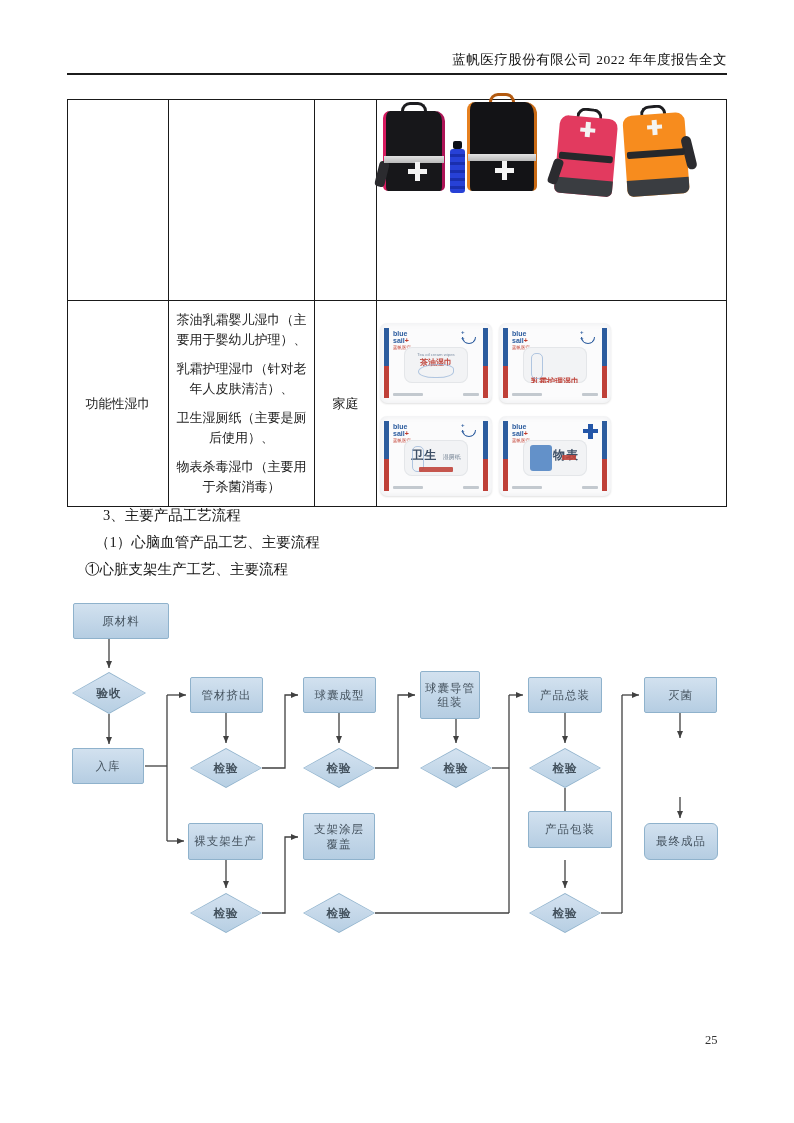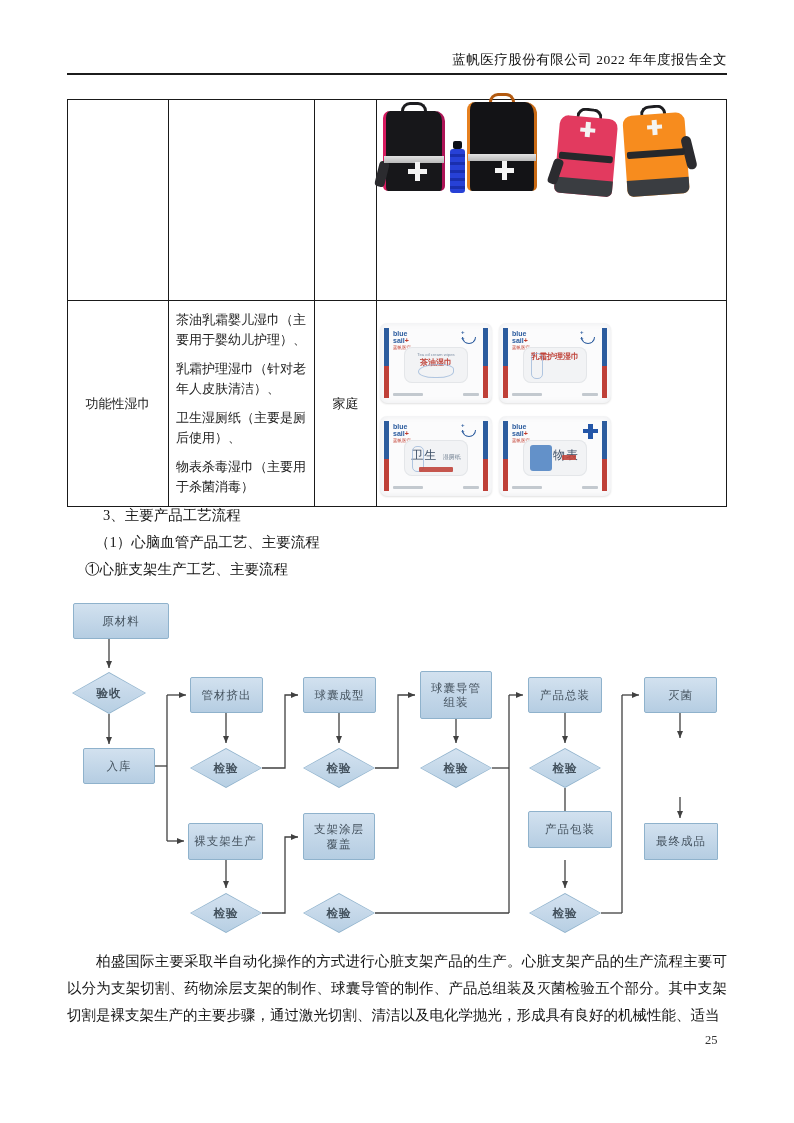--- a/index.html
+++ b/index.html
@@ -8,21 +8,21 @@
 
   
   .hdr-title{position:absolute;top:51px;right:67px;font-size:13.5px;letter-spacing:.5px;color:#111;}
   .hdr-rule{position:absolute;top:73px;left:67px;width:660px;height:2px;background:#1c1c1c;}
 
   
   .ptable{position:absolute;left:67px;top:99px;width:660px;border-collapse:collapse;table-layout:fixed;}
   .ptable td{border:1px solid #1a1a1a;font-size:13px;color:#222;vertical-align:middle;padding:0;}
   .c-center{text-align:center;}
   .products-cell{vertical-align:middle;padding:0 7px !important;}
-  .products-cell p{margin:9px 0;line-height:20px;text-align:left;}
+  .products-cell p{margin:9px 0;line-height:20px;text-align:center;}
   .img-cell{vertical-align:top;position:relative;}
 
   
   .bp-scene{position:relative;width:349px;height:198px;}
   .bp{position:absolute;}
   .bp-body{position:absolute;inset:0;}
   .bp-handle{position:absolute;top:-9px;left:50%;transform:translateX(-50%);width:20px;height:10px;
              border:3px solid #1d1d20;border-bottom:none;border-radius:9px 9px 0 0;}
   .stripe{position:absolute;left:2%;width:96%;height:7px;background:linear-gradient(#e3e3e3,#b9b9b9);}
   .dstripe{position:absolute;left:4%;width:92%;height:7px;background:#26282b;border-radius:2px;}
@@ -70,21 +70,21 @@
   .smiley::before{content:"+ +";position:absolute;top:-3px;left:1px;color:#2c5c9e;font-size:6px;letter-spacing:3px;font-weight:bold;}
   .smiley::after{content:"";position:absolute;left:2px;top:5px;width:12px;height:6px;border:1.4px solid #2c5c9e;border-top:none;border-radius:0 0 9px 9px;}
   .bluecross{position:absolute;right:13px;top:8px;width:15px;height:15px;}
   .bluecross::before,.bluecross::after{content:"";position:absolute;background:#2456a8;}
   .bluecross::before{left:0;top:34%;width:100%;height:32%;}
   .bluecross::after{top:0;left:34%;width:32%;height:100%;}
   .wipe-panel{position:absolute;left:50%;top:53%;transform:translate(-50%,-50%);width:64px;height:36px;
               background:#f2f3f5;border-radius:8px;box-shadow:inset 0 0 0 1px #e4e6e9;text-align:center;overflow:hidden;}
   .wp-sub{display:block;margin-top:4px;font-size:5px;color:#7d8ea3;transform:scale(.85);}
   .wp-main{display:block;font-size:8px;color:#c0453c;font-weight:bold;}
-  .wp-big{display:inline-block;margin-top:7px;font-size:12px;font-weight:normal;color:#3d4f66;letter-spacing:1px;}
+  .wp-big{display:inline-block;margin-top:7px;font-size:12px;font-weight:bold;color:#3d4f66;letter-spacing:1px;}
   .wp-small{display:inline-block;font-size:6px;color:#6b7b8d;margin-left:2px;}
   .figure{position:absolute;left:14px;bottom:5px;width:34px;height:12px;border:1px solid #9ab6d8;border-radius:60% 40% 50% 50%;opacity:.75;}
   .figure2{position:absolute;left:8px;top:6px;width:10px;height:24px;border:1px solid #9ab6d8;border-radius:5px;opacity:.75;}
   .redbar{position:absolute;left:50%;transform:translateX(-50%);bottom:4px;width:34px;height:5px;background:#c0453c;border-radius:1px;opacity:.9;}
   .bluepanel{position:absolute;left:7px;top:5px;width:22px;height:26px;background:#4a7fc1;border-radius:3px;opacity:.85;}
   .micro{position:absolute;bottom:7px;height:3px;background:#c3c9cf;border-radius:1px;}
   .micro.l{left:13px;width:30px;} .micro.r{right:13px;width:16px;}
 
   
   .h-line{position:absolute;font-size:14.5px;color:#151515;}
@@ -196,21 +196,21 @@
             <div class="wipe-stripe ws-l"></div>
             <div class="wipe-stripe ws-r"></div>
             <div class="wipe-logo">
               <span>blue</span><br>
               <span>sail</span><span class="red">+</span>
               <span class="sub">蓝帆医疗</span>
             </div>
             <div class="smiley"></div>
             <div class="wipe-panel">
               <span class="figure2"></span>
-              <span class="wp-main" style="margin-top:4px">乳霜护理湿巾</span>
+              <span class="wp-main" style="margin-top:29px">乳霜护理湿巾</span>
             </div>
             <div class="micro l"></div>
                 <div class="micro r"></div>
           </div>
 
           <div class="wipe">
             <div class="wipe-stripe ws-l"></div>
             <div class="wipe-stripe ws-r"></div>
             <div class="wipe-logo">
               <span>blue</span><br>
@@ -293,40 +293,40 @@
     </svg>
 
     <div class="fnode frect" style="left:13px;top:13px;width:96px;height:36px">
         <span class="node-label">原材料</span>
       </div>
     <div class="fnode fdia" style="left:12px;top:82px;width:74px;height:42px">
         <div class="dbg"></div>
         <div class="dfill"></div>
         <span class="node-label">验收</span>
       </div>
-    <div class="fnode frect" style="left:23px;top:158px;width:72px;height:36px">
+    <div class="fnode frect" style="left:12px;top:158px;width:72px;height:36px">
         <span class="node-label">入库</span>
       </div>
     <div class="fnode frect" style="left:130px;top:87px;width:73px;height:36px">
         <span class="node-label">管材挤出</span>
       </div>
     <div class="fnode fdia" style="left:130px;top:158px;width:72px;height:40px">
         <div class="dbg"></div>
         <div class="dfill"></div>
         <span class="node-label">检验</span>
       </div>
     <div class="fnode frect" style="left:243px;top:87px;width:73px;height:36px">
         <span class="node-label">球囊成型</span>
       </div>
     <div class="fnode fdia" style="left:243px;top:158px;width:72px;height:40px">
         <div class="dbg"></div>
         <div class="dfill"></div>
         <span class="node-label">检验</span>
       </div>
-    <div class="fnode frect wrap2" style="left:360px;top:81px;width:72px;height:48px">
+    <div class="fnode frect wrap2" style="left:360px;top:81px;width:60px;height:48px">
         <span class="node-label">球囊导管组装</span>
       </div>
     <div class="fnode fdia" style="left:360px;top:158px;width:72px;height:40px">
         <div class="dbg"></div>
         <div class="dfill"></div>
         <span class="node-label">检验</span>
       </div>
     <div class="fnode frect" style="left:468px;top:87px;width:74px;height:36px">
         <span class="node-label">产品总装</span>
       </div>
@@ -355,22 +355,21 @@
         <span class="node-label">检验</span>
       </div>
     <div class="fnode frect" style="left:468px;top:221px;width:84px;height:37px">
         <span class="node-label">产品包装</span>
       </div>
     <div class="fnode fdia" style="left:469px;top:303px;width:72px;height:40px">
         <div class="dbg"></div>
         <div class="dfill"></div>
         <span class="node-label">检验</span>
       </div>
-    <div class="fnode frect" style="left:584px;top:233px;width:74px;height:37px;border-radius:1px">
+    <div class="fnode frect" style="left:584px;top:233px;width:74px;height:37px;border-radius:6px">
         <span class="node-label">最终成品</span>
       </div>
   </div>
 
-  <div class="body-par">柏盛国际主要采取半自动化操作的方式进行心脏支架产品的生产。心脏支架产品的生产流程主要可以分为支架切割、药物涂层支架的制作、球囊导管的制作、产品总组装及灭菌检验五个部分。其中支架切割是裸支架生产的主要步骤，通过激光切割、清洁以及电化学抛光，形成具有良好的机械性能、适当</div>
 
   <div class="pagenum">25</div>
 
 </div>
 
 </body></html>

